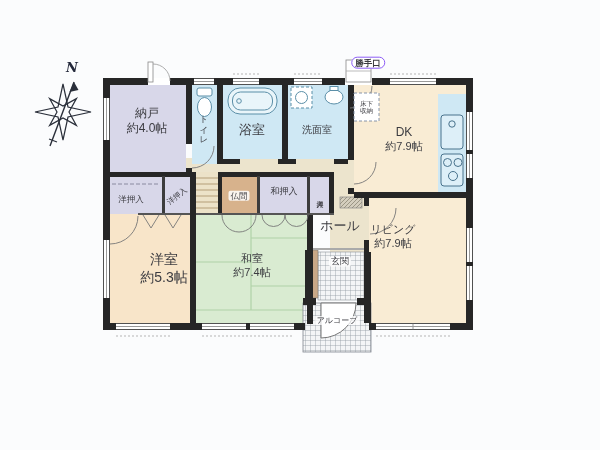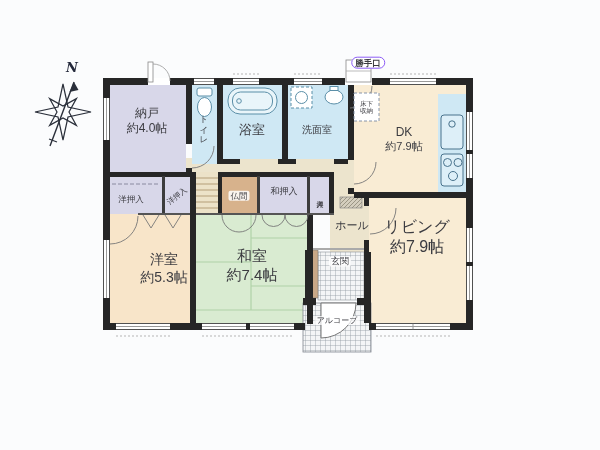--- a/index.html
+++ b/index.html
@@ -242,36 +242,36 @@
 
 <div class="lbl" style="left:252px;top:130px;font-size:13px">浴室</div>
 
 <div class="lbl" style="left:317px;top:130px;font-size:10px">洗面室</div>
 
 <div class="lbl" style="left:404px;top:139px;font-size:12px">
   <div>DK</div>
   <div class="sz" style="font-size:11px">約7.9帖</div>
 </div>
 
-<div class="lbl" style="left:417px;top:237px;font-size:16px">
+<div class="lbl" style="left:393px;top:237px;font-size:11px">
   <div>リビング</div>
   <div class="sz">約7.9帖</div>
 </div>
 
-<div class="lbl" style="left:252px;top:266px;font-size:15px">
+<div class="lbl" style="left:252px;top:266px;font-size:11px">
   <div>和室</div>
   <div class="sz">約7.4帖</div>
 </div>
 
 <div class="lbl" style="left:164px;top:268px;font-size:14px">
   <div>洋室</div>
   <div class="sz">約5.3帖</div>
 </div>
 
-<div class="lbl" style="left:352px;top:226px;font-size:11px">ホール</div>
+<div class="lbl" style="left:340px;top:226px;font-size:13px">ホール</div>
 
 <div class="lbl" style="left:340px;top:262px;font-size:9px">
   <span class="chip2">玄関</span>
 </div>
 
 <div class="lbl" style="left:337px;top:321px;font-size:8px">
   <span class="halo">アルコーブ</span>
 </div>
 
 <div class="lbl" style="left:239px;top:196px;font-size:8.5px">

